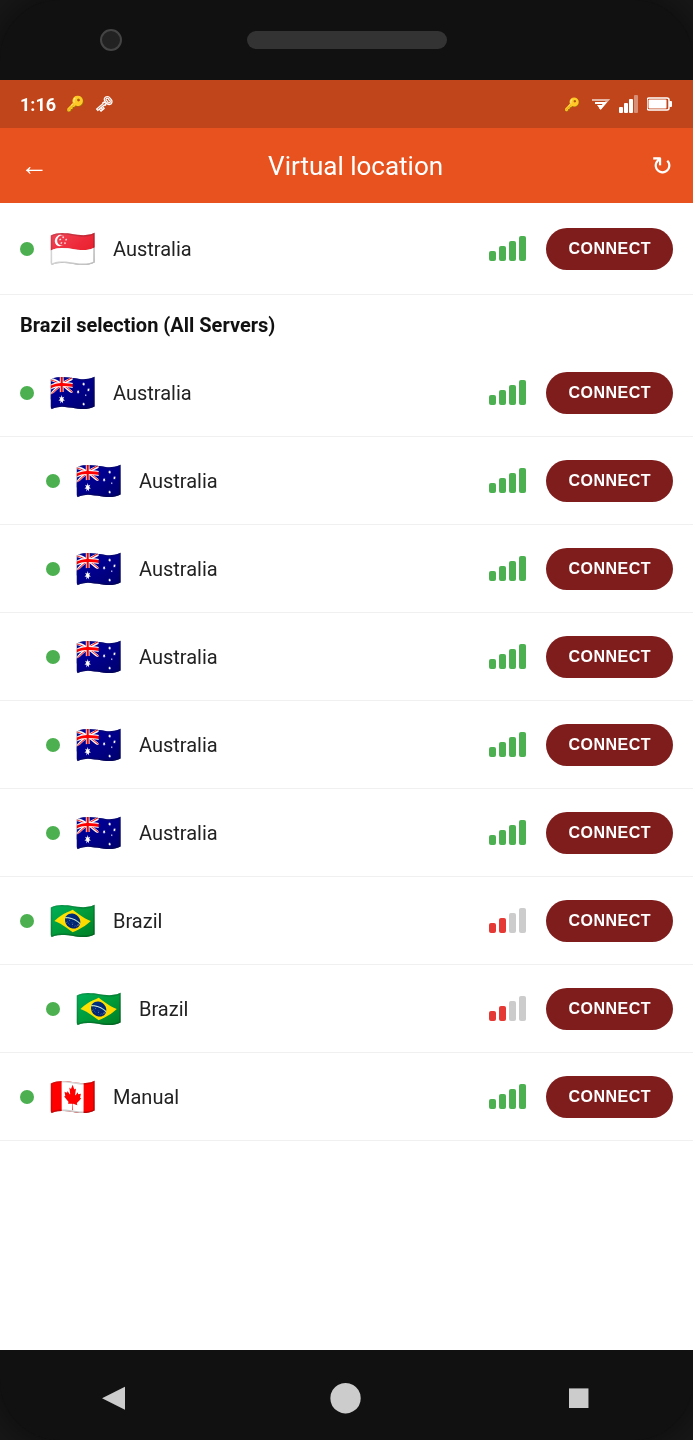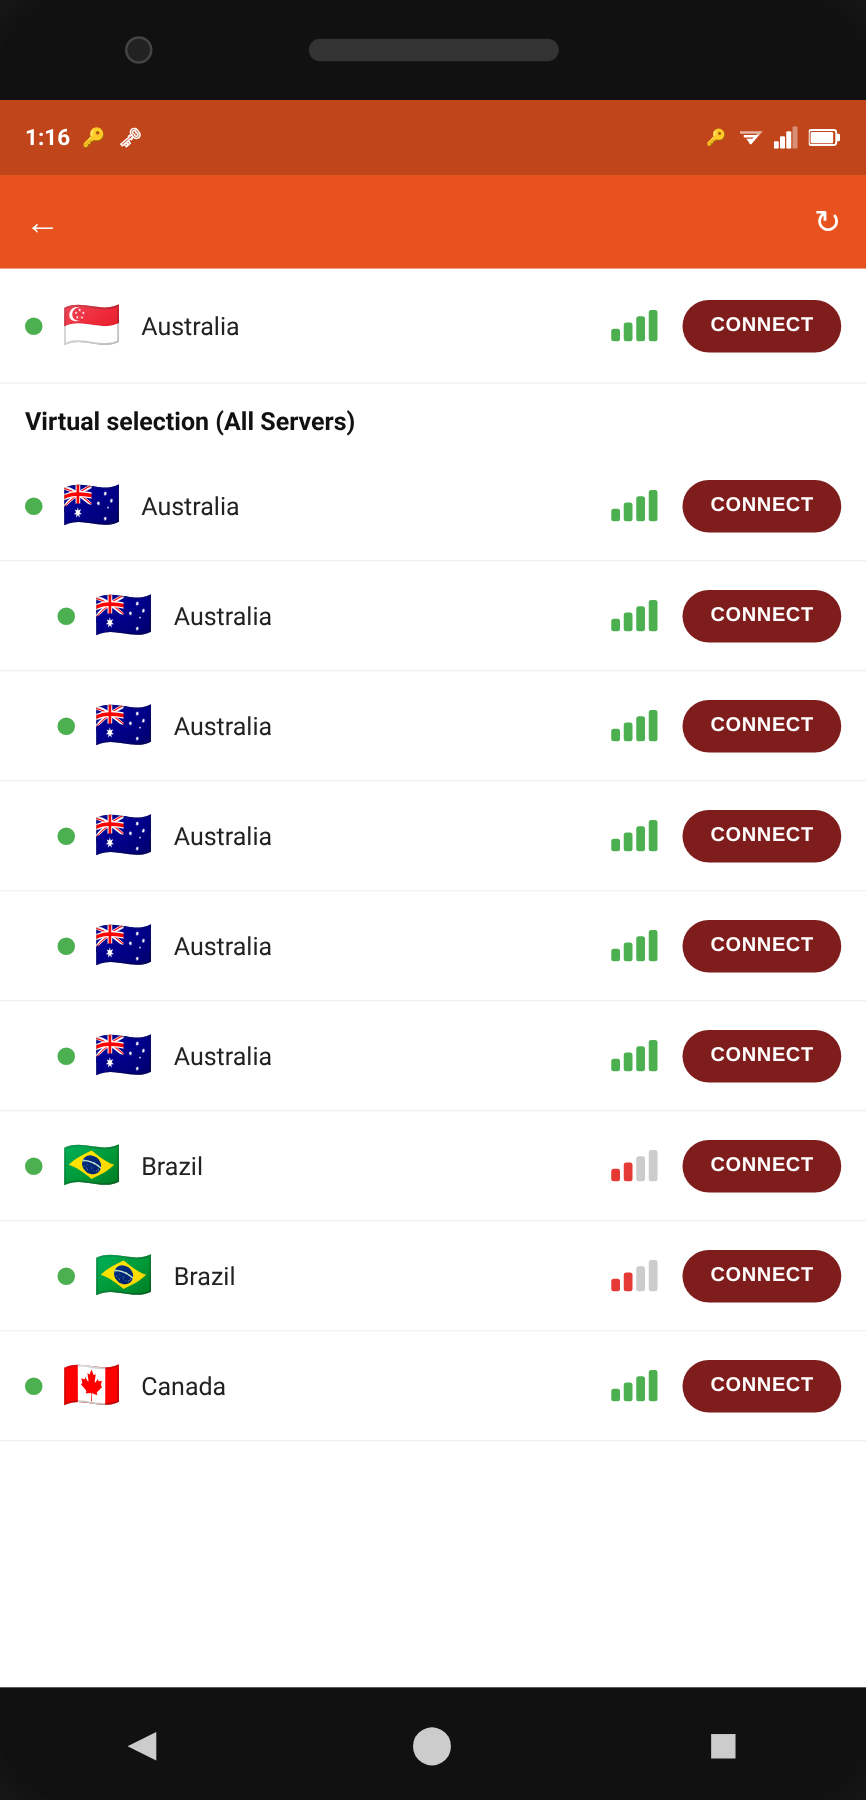--- a/index.html
+++ b/index.html
@@ -54,21 +54,21 @@
       width: 100%;
       flex: 1;
       display: flex;
       flex-direction: column;
       overflow: hidden;
       background: white;
     }
     
     .status-bar {
       background: #c0451a;
-      height: 60px;
+      height: 48px;
       display: flex;
       align-items: center;
       justify-content: space-between;
       padding: 0 20px;
       flex-shrink: 0;
       gap: 24px;
     }
     .status-left {
       color: white;
       font-size: 18px;
@@ -233,39 +233,40 @@
         <svg width="26" height="16" viewBox="0 0 26 16" fill="white">
           <rect x="0" y="2" width="22" height="12" rx="2" stroke="white" stroke-width="1.5" fill="none"></rect>
           <rect x="22" y="5" width="3" height="6" rx="1" fill="white"></rect>
           <rect x="1.5" y="3.5" width="18" height="9" rx="1" fill="white"></rect>
         </svg>
       </div>
     </div>
 
     <div class="app-header">
       <span class="header-back">←</span>
+      <span class="header-title">Virtual location</span>
       <span class="header-refresh">↻</span>
     </div>
 
     <div class="content">
 
       <div class="location-row featured">
         <div class="status-dot green"></div>
         <div class="flag-circle" style="font-size:38px;">🇸🇬</div>
         <span class="country-name">Australia</span>
         <div class="signal-bars">
           <div class="bar green" style="height:10px;"></div>
           <div class="bar green" style="height:15px;"></div>
           <div class="bar green" style="height:20px;"></div>
           <div class="bar green" style="height:25px;"></div>
         </div>
         <button class="connect-btn">CONNECT</button>
       </div>
 
-      <div class="section-header">Virtual selection (All Servers)</div>
+      <div class="section-header">Brazil selection (All Servers)</div>
 
       <div class="location-row">
         <div class="status-dot green"></div>
         <div class="flag-circle" style="font-size:38px;">🇦🇺</div>
         <span class="country-name">Australia</span>
         <div class="signal-bars">
           <div class="bar green" style="height:10px;"></div>
           <div class="bar green" style="height:15px;"></div>
           <div class="bar green" style="height:20px;"></div>
           <div class="bar green" style="height:25px;"></div>
@@ -360,21 +361,21 @@
           <div class="bar red" style="height:15px;"></div>
           <div class="bar gray" style="height:20px;"></div>
           <div class="bar gray" style="height:25px;"></div>
         </div>
         <button class="connect-btn">CONNECT</button>
       </div>
 
       <div class="location-row">
         <div class="status-dot green"></div>
         <div class="flag-circle" style="font-size:38px;">🇨🇦</div>
-        <span class="country-name">Canada</span>
+        <span class="country-name">Manual</span>
         <div class="signal-bars">
           <div class="bar green" style="height:10px;"></div>
           <div class="bar green" style="height:15px;"></div>
           <div class="bar green" style="height:20px;"></div>
           <div class="bar green" style="height:25px;"></div>
         </div>
         <button class="connect-btn">CONNECT</button>
       </div>
 
     </div>

